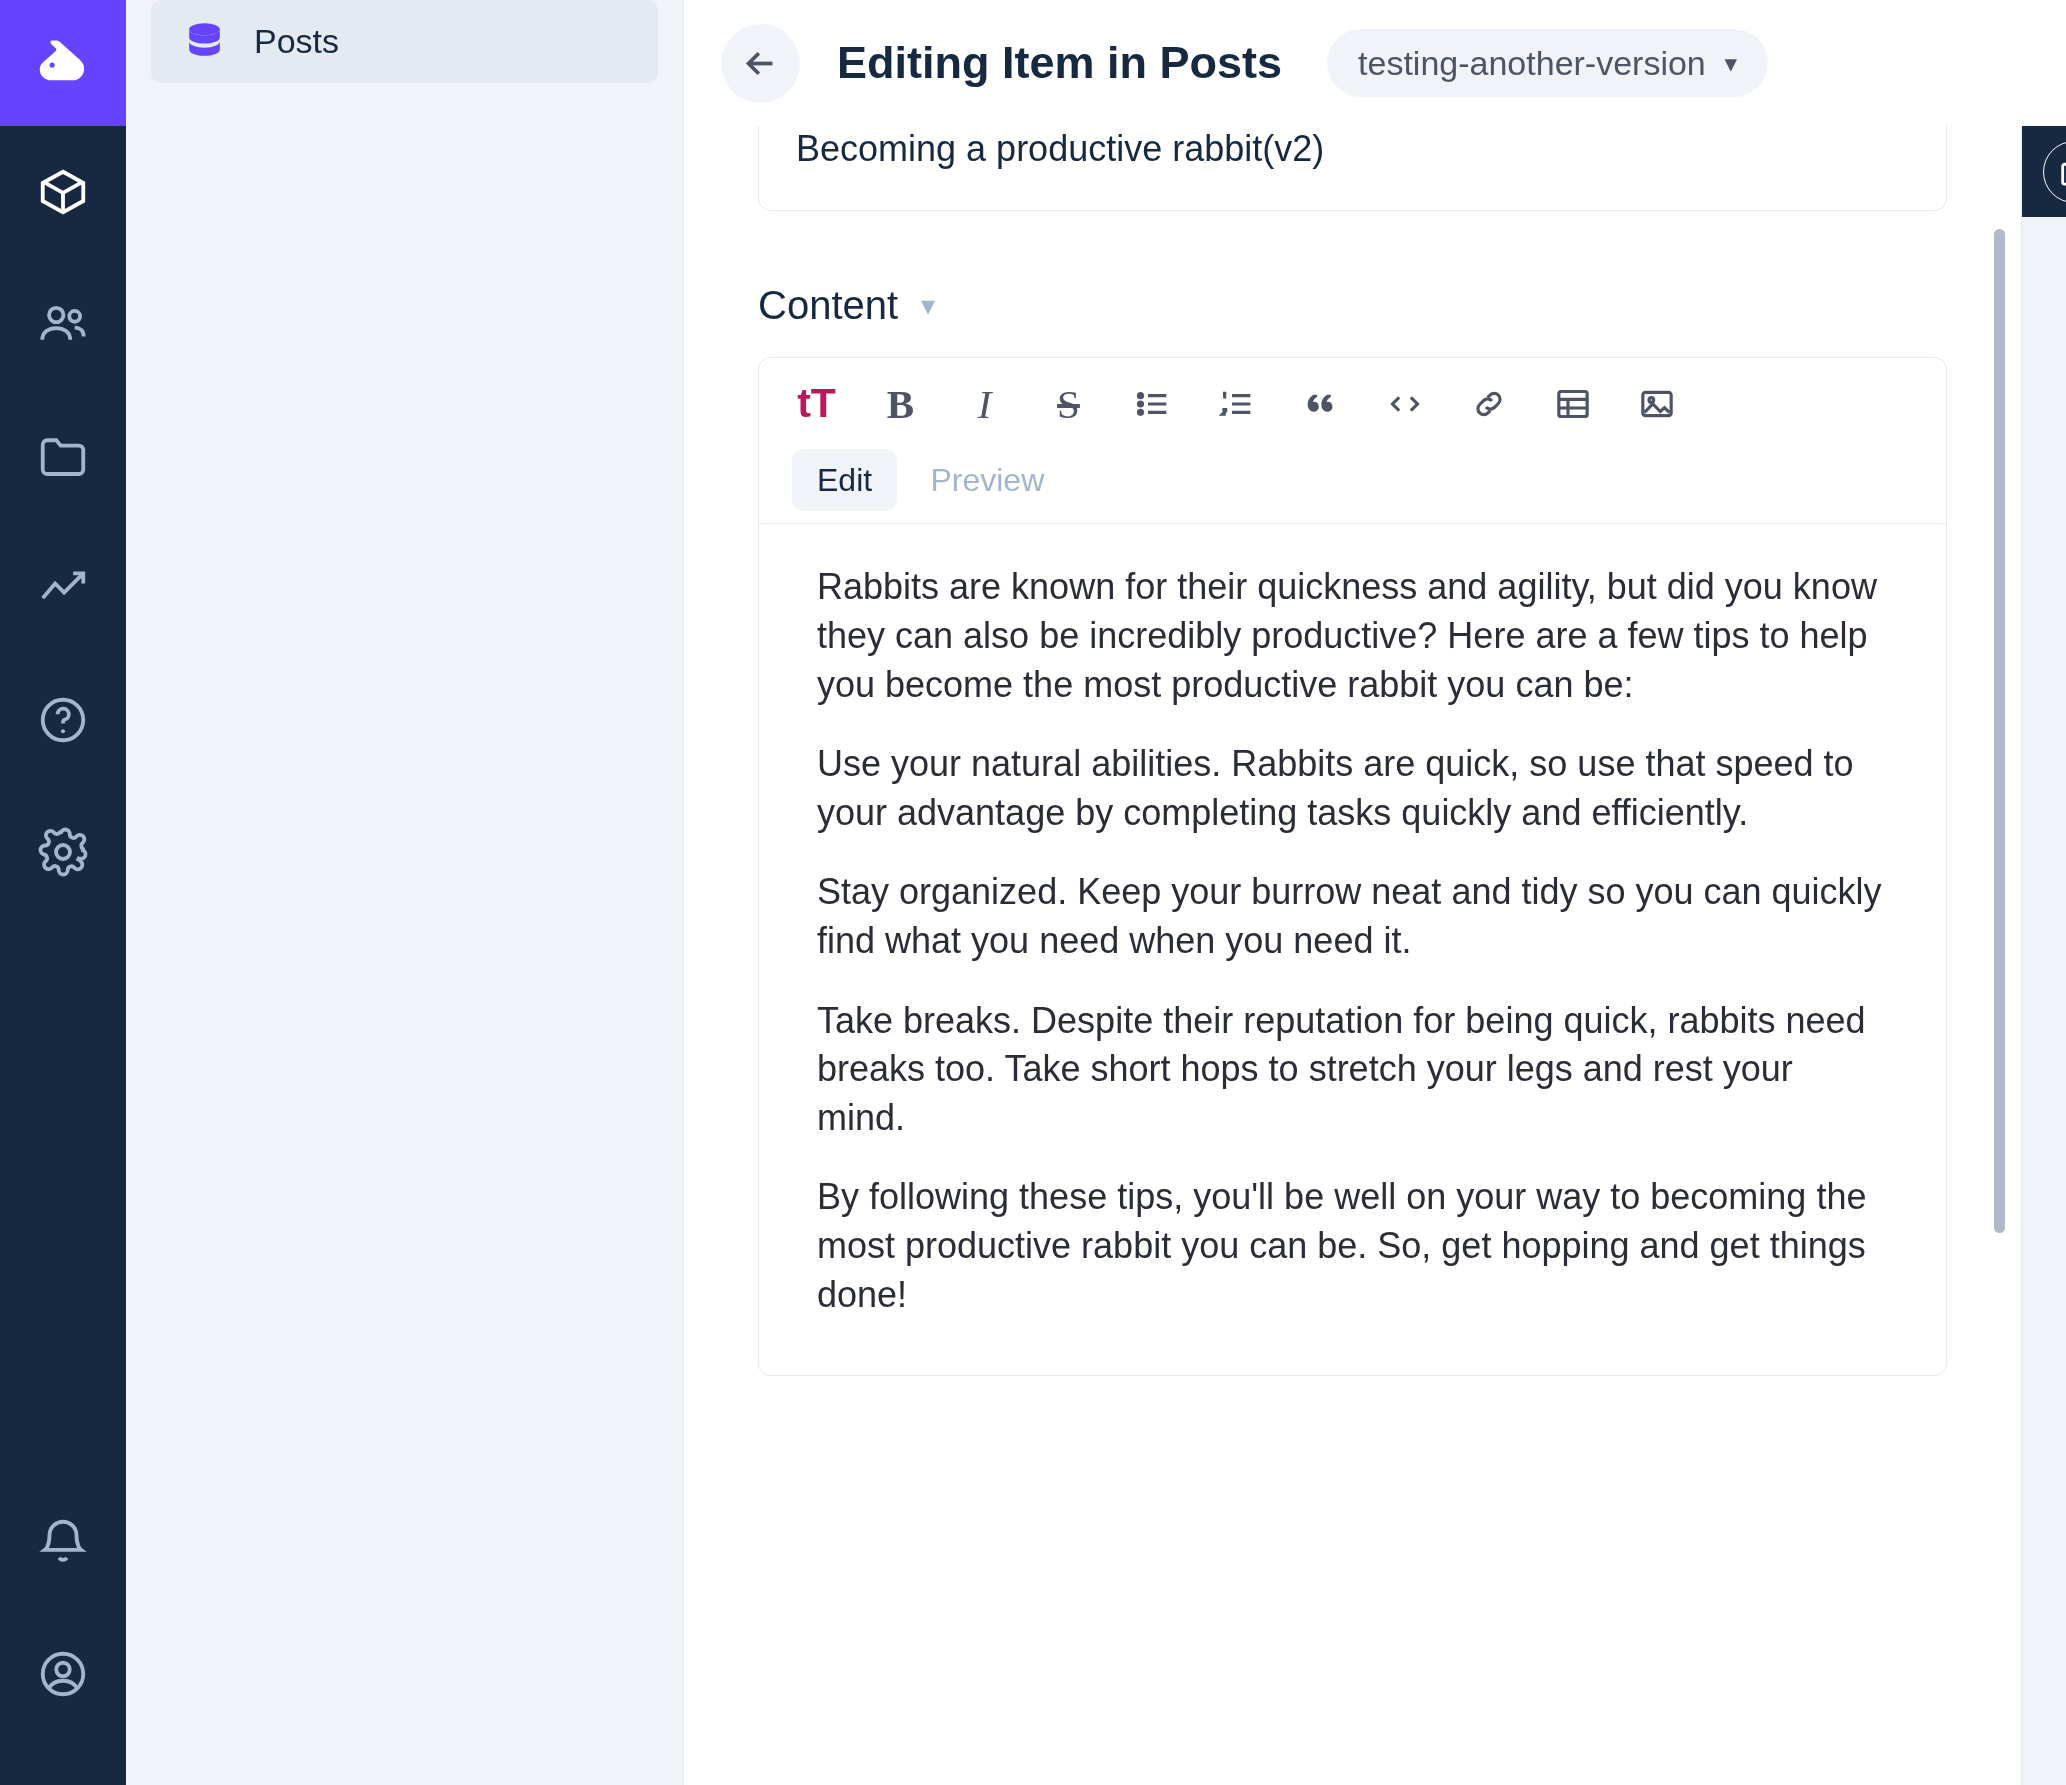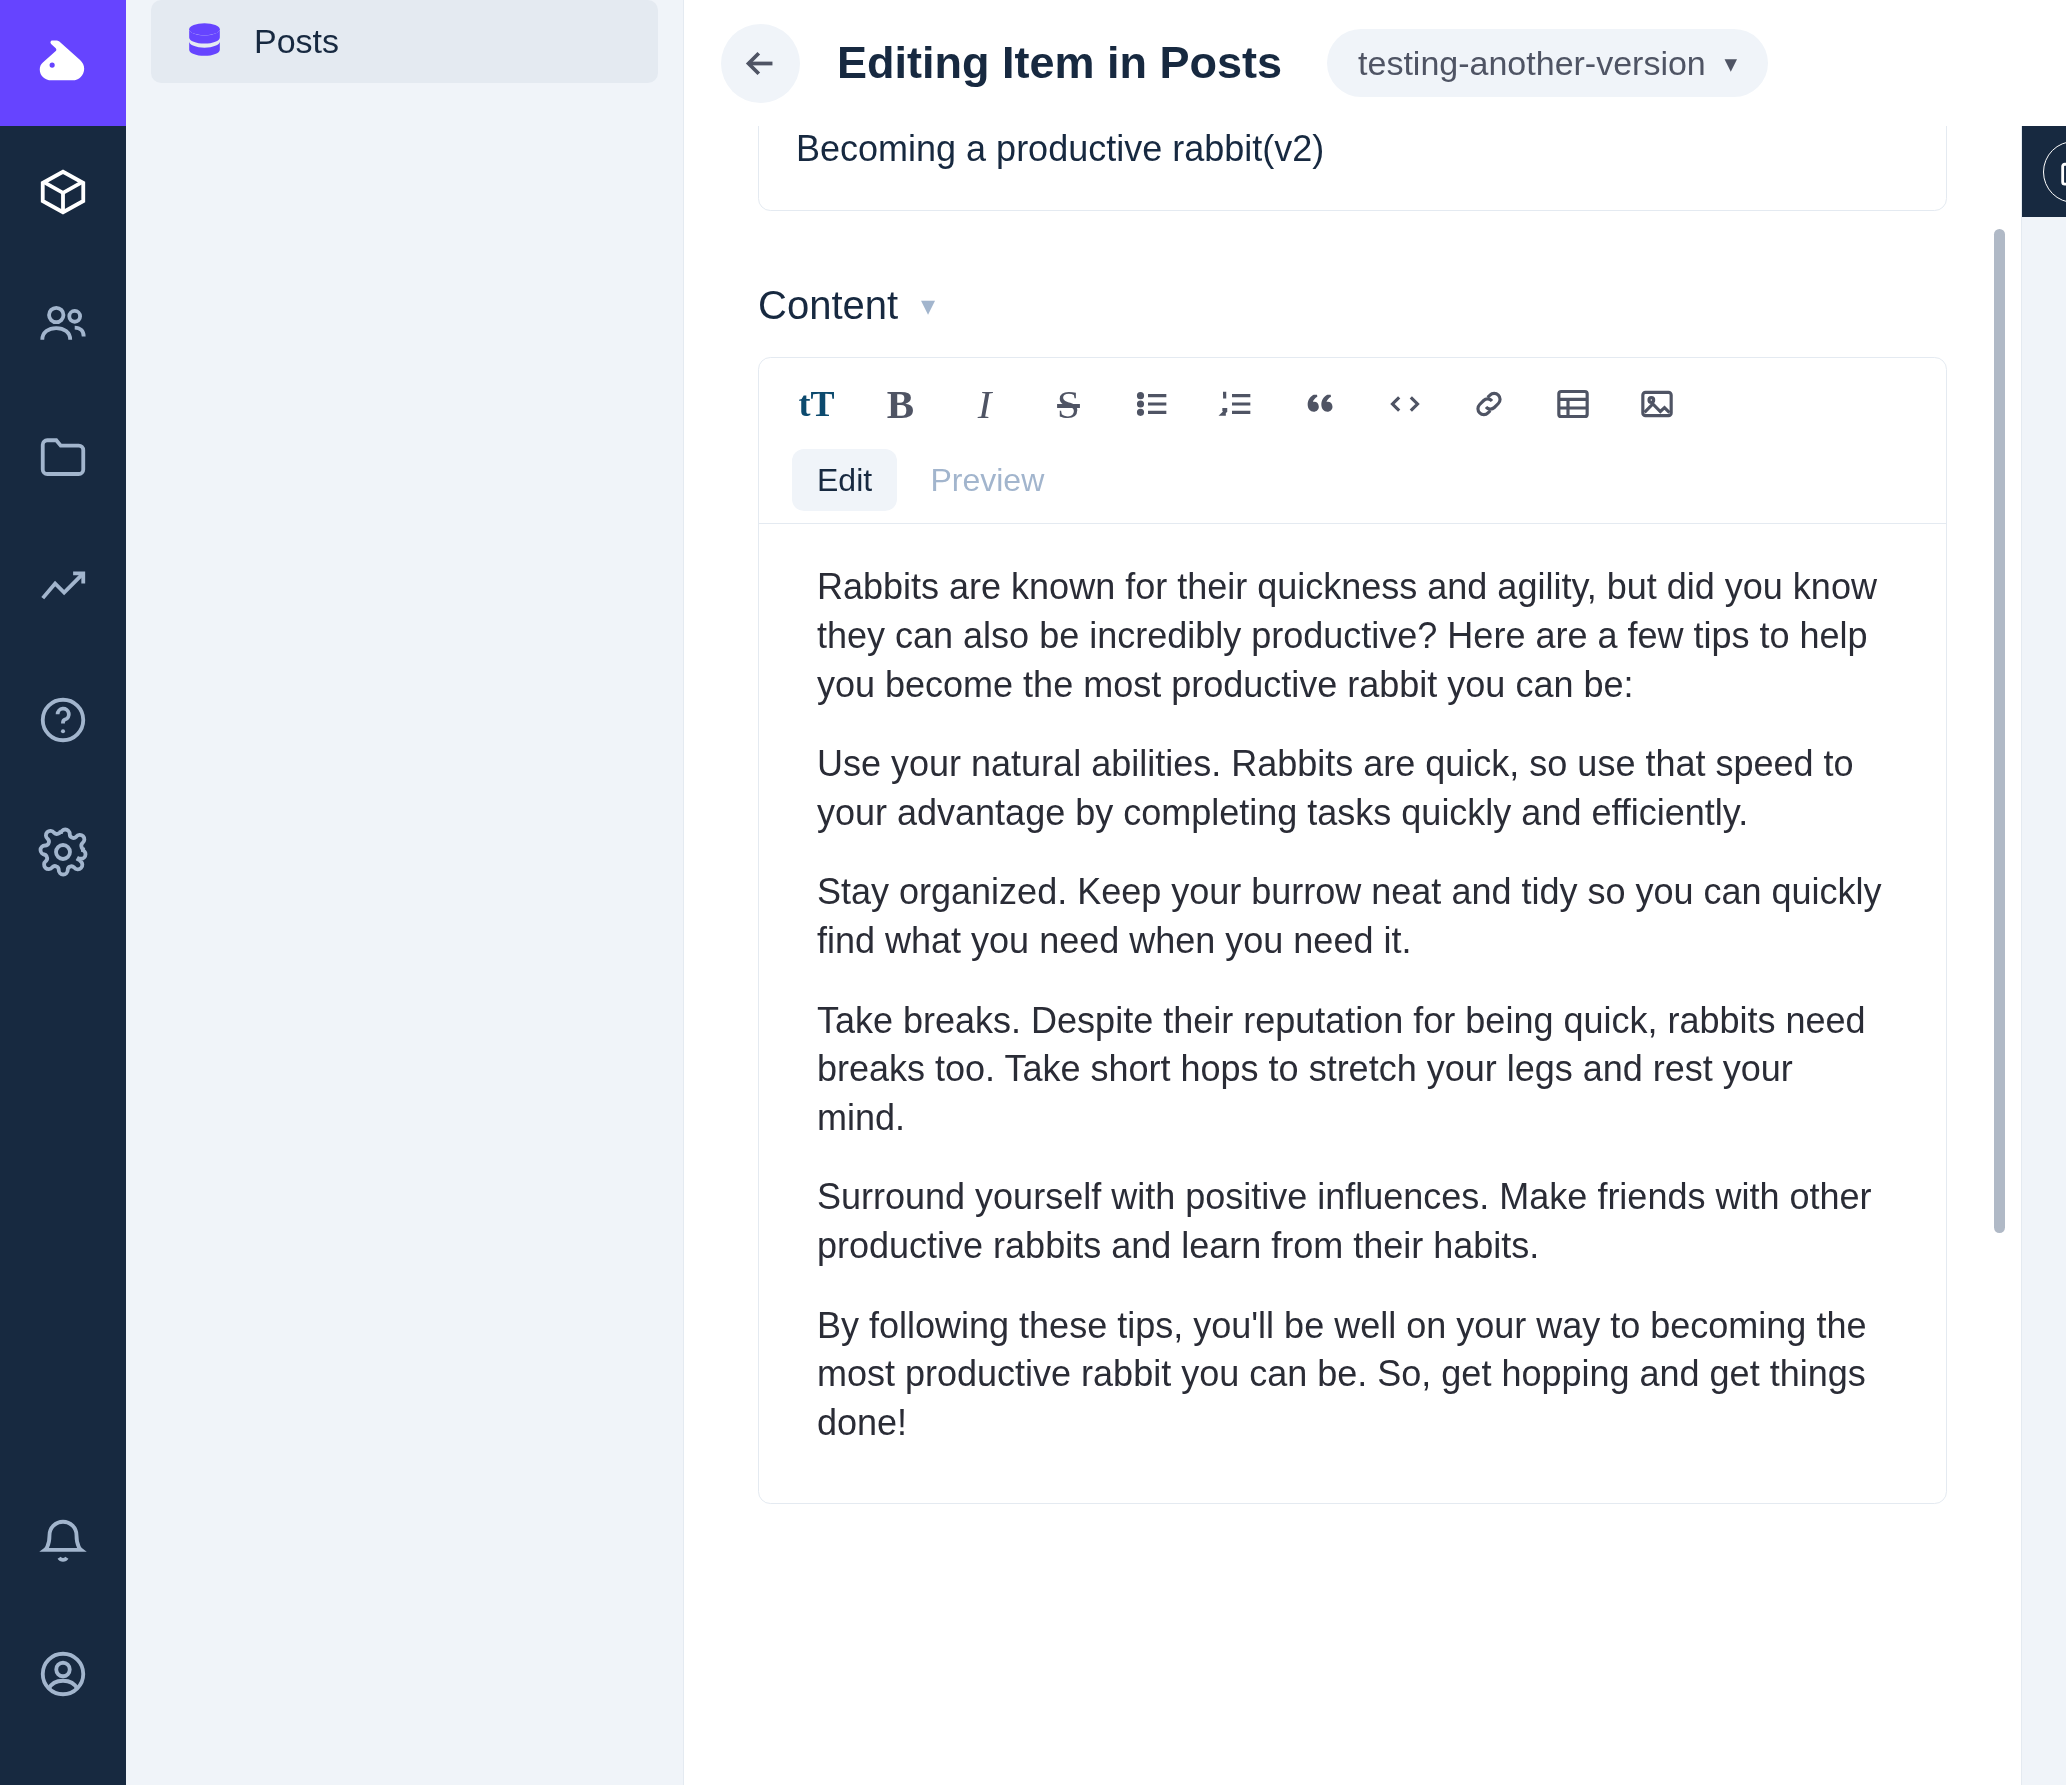--- a/index.html
+++ b/index.html
@@ -269,21 +269,21 @@
         </div>
 
         <div class="content-label-row">
           <span class="content-label">Content</span>
           <span class="content-caret">▾</span>
         </div>
 
         <div class="editor">
 
           <div class="editor-toolbar">
-            <div class="tool bold" style="font-family:Liberation Serif, serif;font-weight:700;font-size:36px;color:#0c4a6e">tT</div>
+            <div class="tool bold" style="font-family:Liberation Sans, sans-serif;font-weight:700;font-size:41px;color:#be185d">tT</div>
             <div class="tool bold">B</div>
             <div class="tool italic">I</div>
             <div class="tool strike">S</div>
             <div class="tool">
               <svg viewBox="0 0 24 24" fill="none" stroke="currentColor" stroke-width="1.9">
                 <circle cx="4.5" cy="7" r="1.2" fill="currentColor"></circle>
                   <circle cx="4.5" cy="12" r="1.2" fill="currentColor"></circle>
                   <circle cx="4.5" cy="17" r="1.2" fill="currentColor"></circle>
                 <path d="M9 7h11M9 12h11M9 17h11"></path>
               </svg>
@@ -328,21 +328,20 @@
           <div class="editor-tabs">
             <div class="editor-tab active">Edit</div>
             <div class="editor-tab inactive">Preview</div>
           </div>
 
           <div class="editor-body">
             <p>Rabbits are known for their quickness and agility, but did you know they can also be incredibly productive? Here are a few tips to help you become the most productive rabbit you can be:</p>
             <p>Use your natural abilities. Rabbits are quick, so use that speed to your advantage by completing tasks quickly and efficiently.</p>
             <p>Stay organized. Keep your burrow neat and tidy so you can quickly find what you need when you need it.</p>
             <p>Take breaks. Despite their reputation for being quick, rabbits need breaks too. Take short hops to stretch your legs and rest your mind.</p>
-            <p>Surround yourself with positive influences. Make friends with other productive rabbits and learn from their habits.</p>
             <p>By following these tips, you'll be well on your way to becoming the most productive rabbit you can be. So, get hopping and get things done!</p>
           </div>
         </div>
 
         <div class="form-scrollbar"></div>
       </div>
 
       <div class="preview-col">
 
         <div class="preview-bar">

